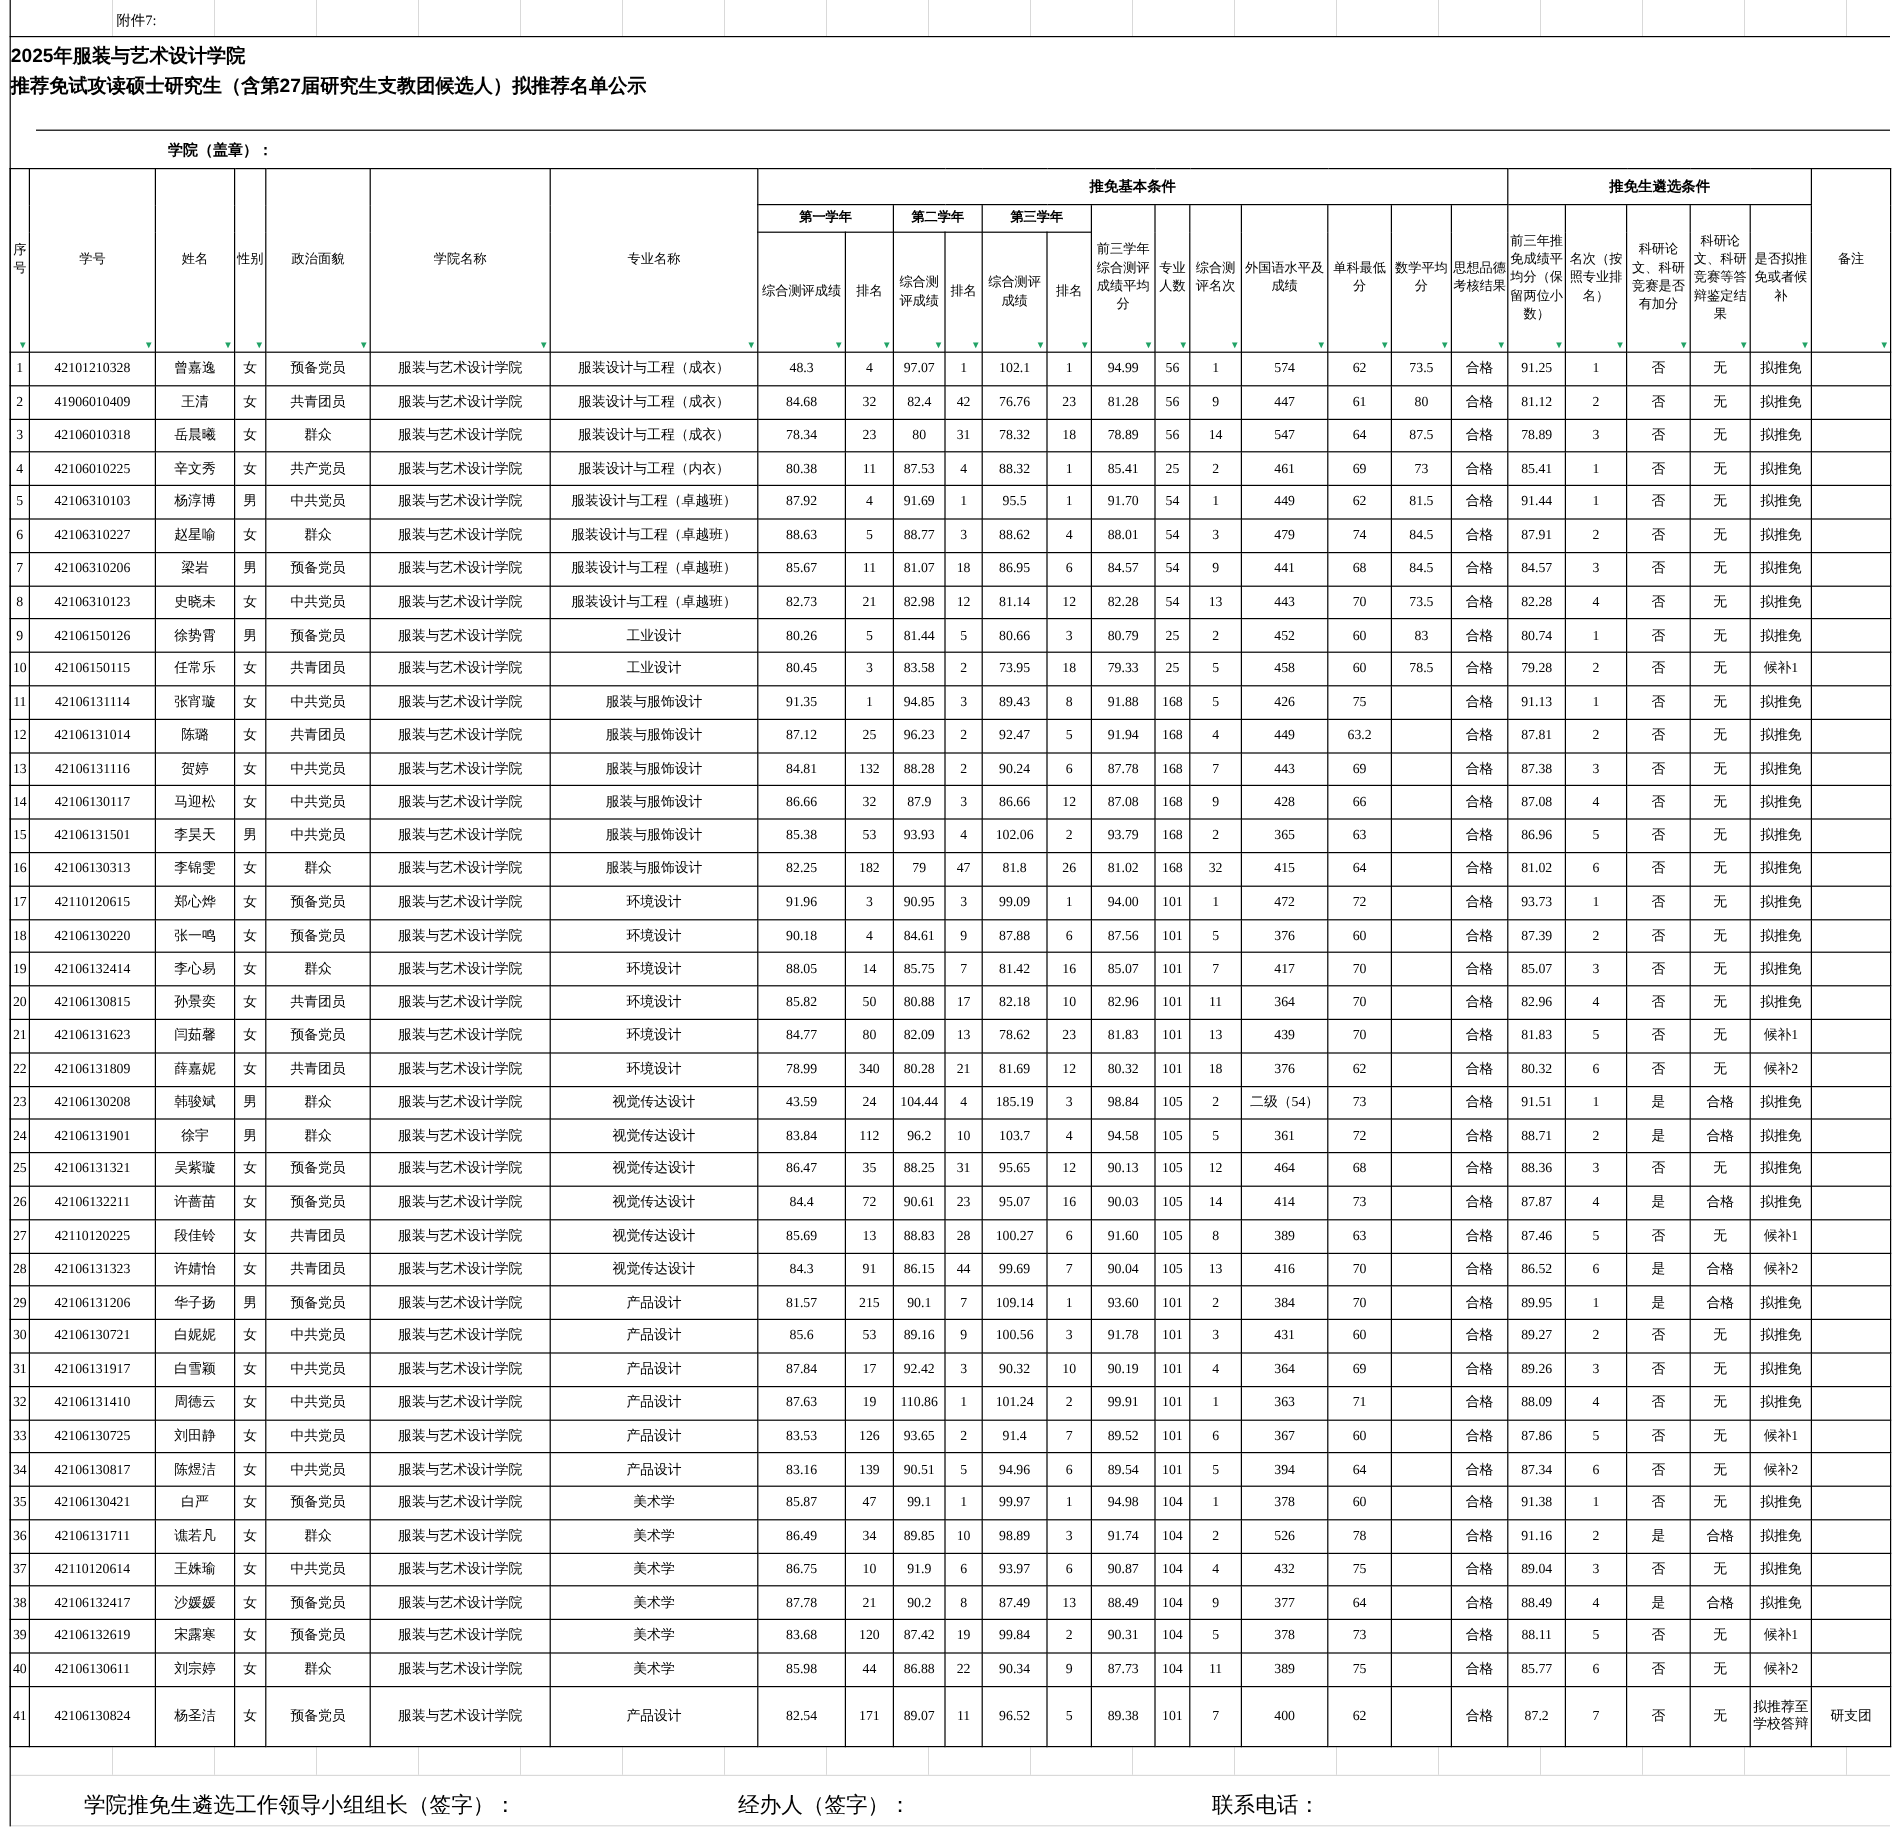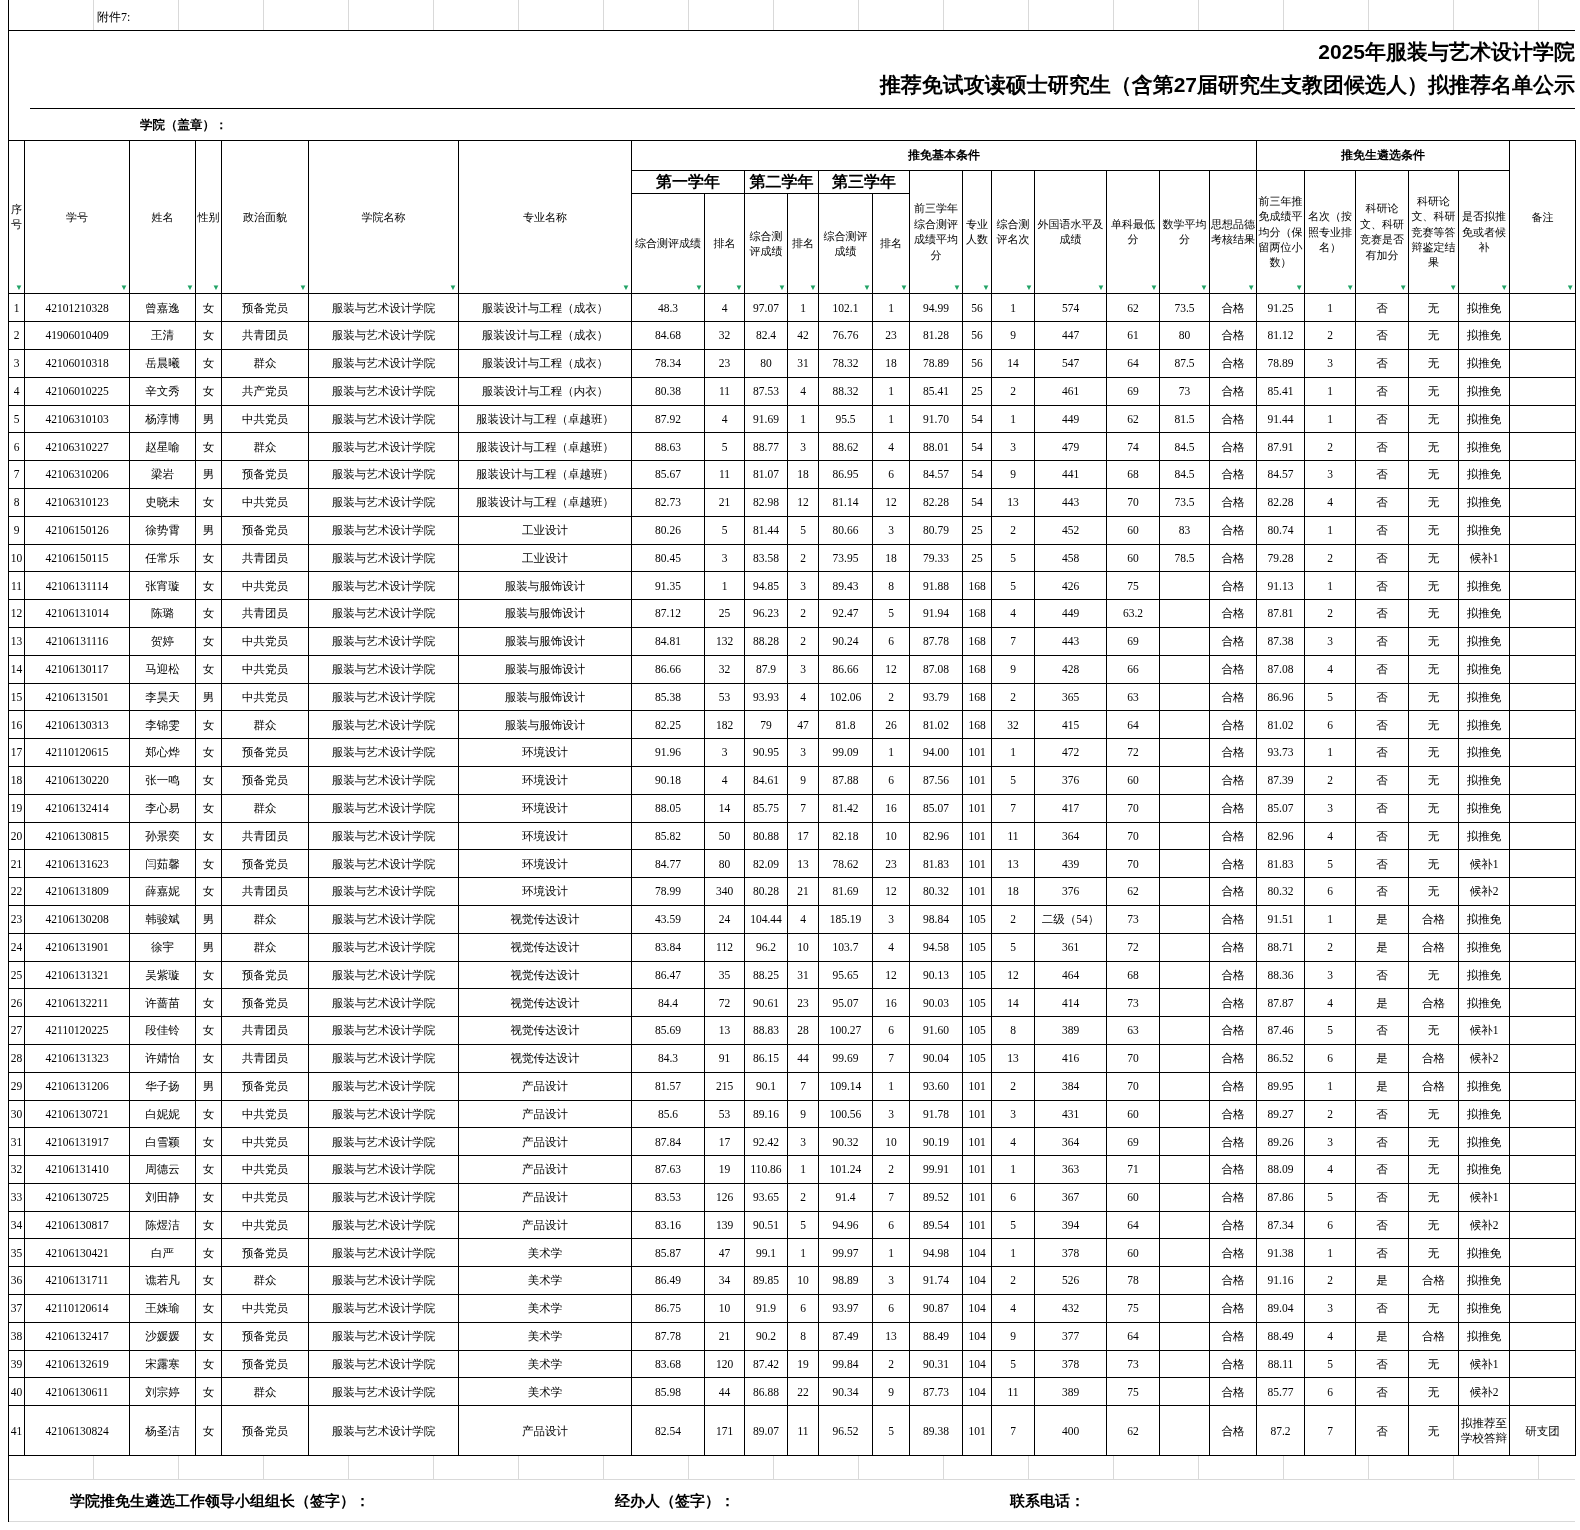--- a/index.html
+++ b/index.html
@@ -17,42 +17,42 @@
     background:repeating-linear-gradient(90deg, transparent 0, transparent 84px, #d9d9d9 84px, #d9d9d9 85px); }
   .gridband.bottom { top:1456px; height:24px; border-bottom:1px solid #d9d9d9;
     background:repeating-linear-gradient(90deg, transparent 0, transparent 84px, #d9d9d9 84px, #d9d9d9 85px); }
   .hgrid { position:absolute; left:9px; width:1566px; height:1px; background:#d9d9d9; }
 
   .vline-left { position:absolute; left:8px; top:0; width:1px; height:1522px; background:#000; }
   .hline-top { position:absolute; left:8px; top:30px; width:1567px; height:1px; background:#000; }
   .hline-stamp { position:absolute; left:30px; top:108px; width:1545px; height:1px; background:#000; }
 
   .attach { position:absolute; left:97px; top:9px; font-size:12px; }
-  .title-block { position:absolute; left:9px; top:36px; width:1566px; text-align:right;
-    font-family:"Liberation Sans","DejaVu Sans",sans-serif; font-weight:bold; font-size:21px; line-height:1.55; }
+  .title-block { position:absolute; left:9px; top:36px; width:1566px; text-align:left;
+    font-family:"Liberation Sans","DejaVu Sans",sans-serif; font-weight:bold; font-size:16px; line-height:1.55; }
   .stamp { position:absolute; left:140px; top:117px; font-size:12.5px; font-weight:bold; }
 
   table.grid { position:absolute; left:8px; top:140px; width:1567px;
     border-collapse:collapse; table-layout:fixed; }
   .grid th, .grid td { border:1px solid #000; text-align:center; vertical-align:middle;
     padding:0 1px; overflow:hidden; word-break:break-all; }
   .grid th { font-weight:normal; font-size:11px; line-height:1.4; position:relative; }
   .grid th.group { font-weight:bold; font-size:12px; }
-  .grid th.year { font-weight:bold; font-size:16px; }
+  .grid th.year { font-weight:bold; font-size:11px; }
   .grid thead tr.r1 { height:30px; }
   .grid thead tr.r2 { height:23px; }
   .grid thead tr.r3 { height:100px; }
   .grid td { font-size:11.5px; line-height:1.25; }
   .grid tbody tr { height:27.8px; }
   .grid tbody tr:last-child { height:50px; }
 
   .filter { position:absolute; right:1px; bottom:1px; font-size:8px; line-height:1;
     color:#21a366; cursor:pointer; }
 
-  .footer-label { position:absolute; top:1492px; font-size:15px; font-weight:bold; }
+  .footer-label { position:absolute; top:1492px; font-size:18px; font-weight:normal; }
   .f1 { left:70px; } .f2 { left:615px; } .f3 { left:1010px; }
 </style>
 </head>
 <body>
 
 <div class="sheet">
 
   <div class="gridband top"></div>
   <div class="gridband bottom"></div>
   <div class="hgrid" style="top:1521px"></div>

